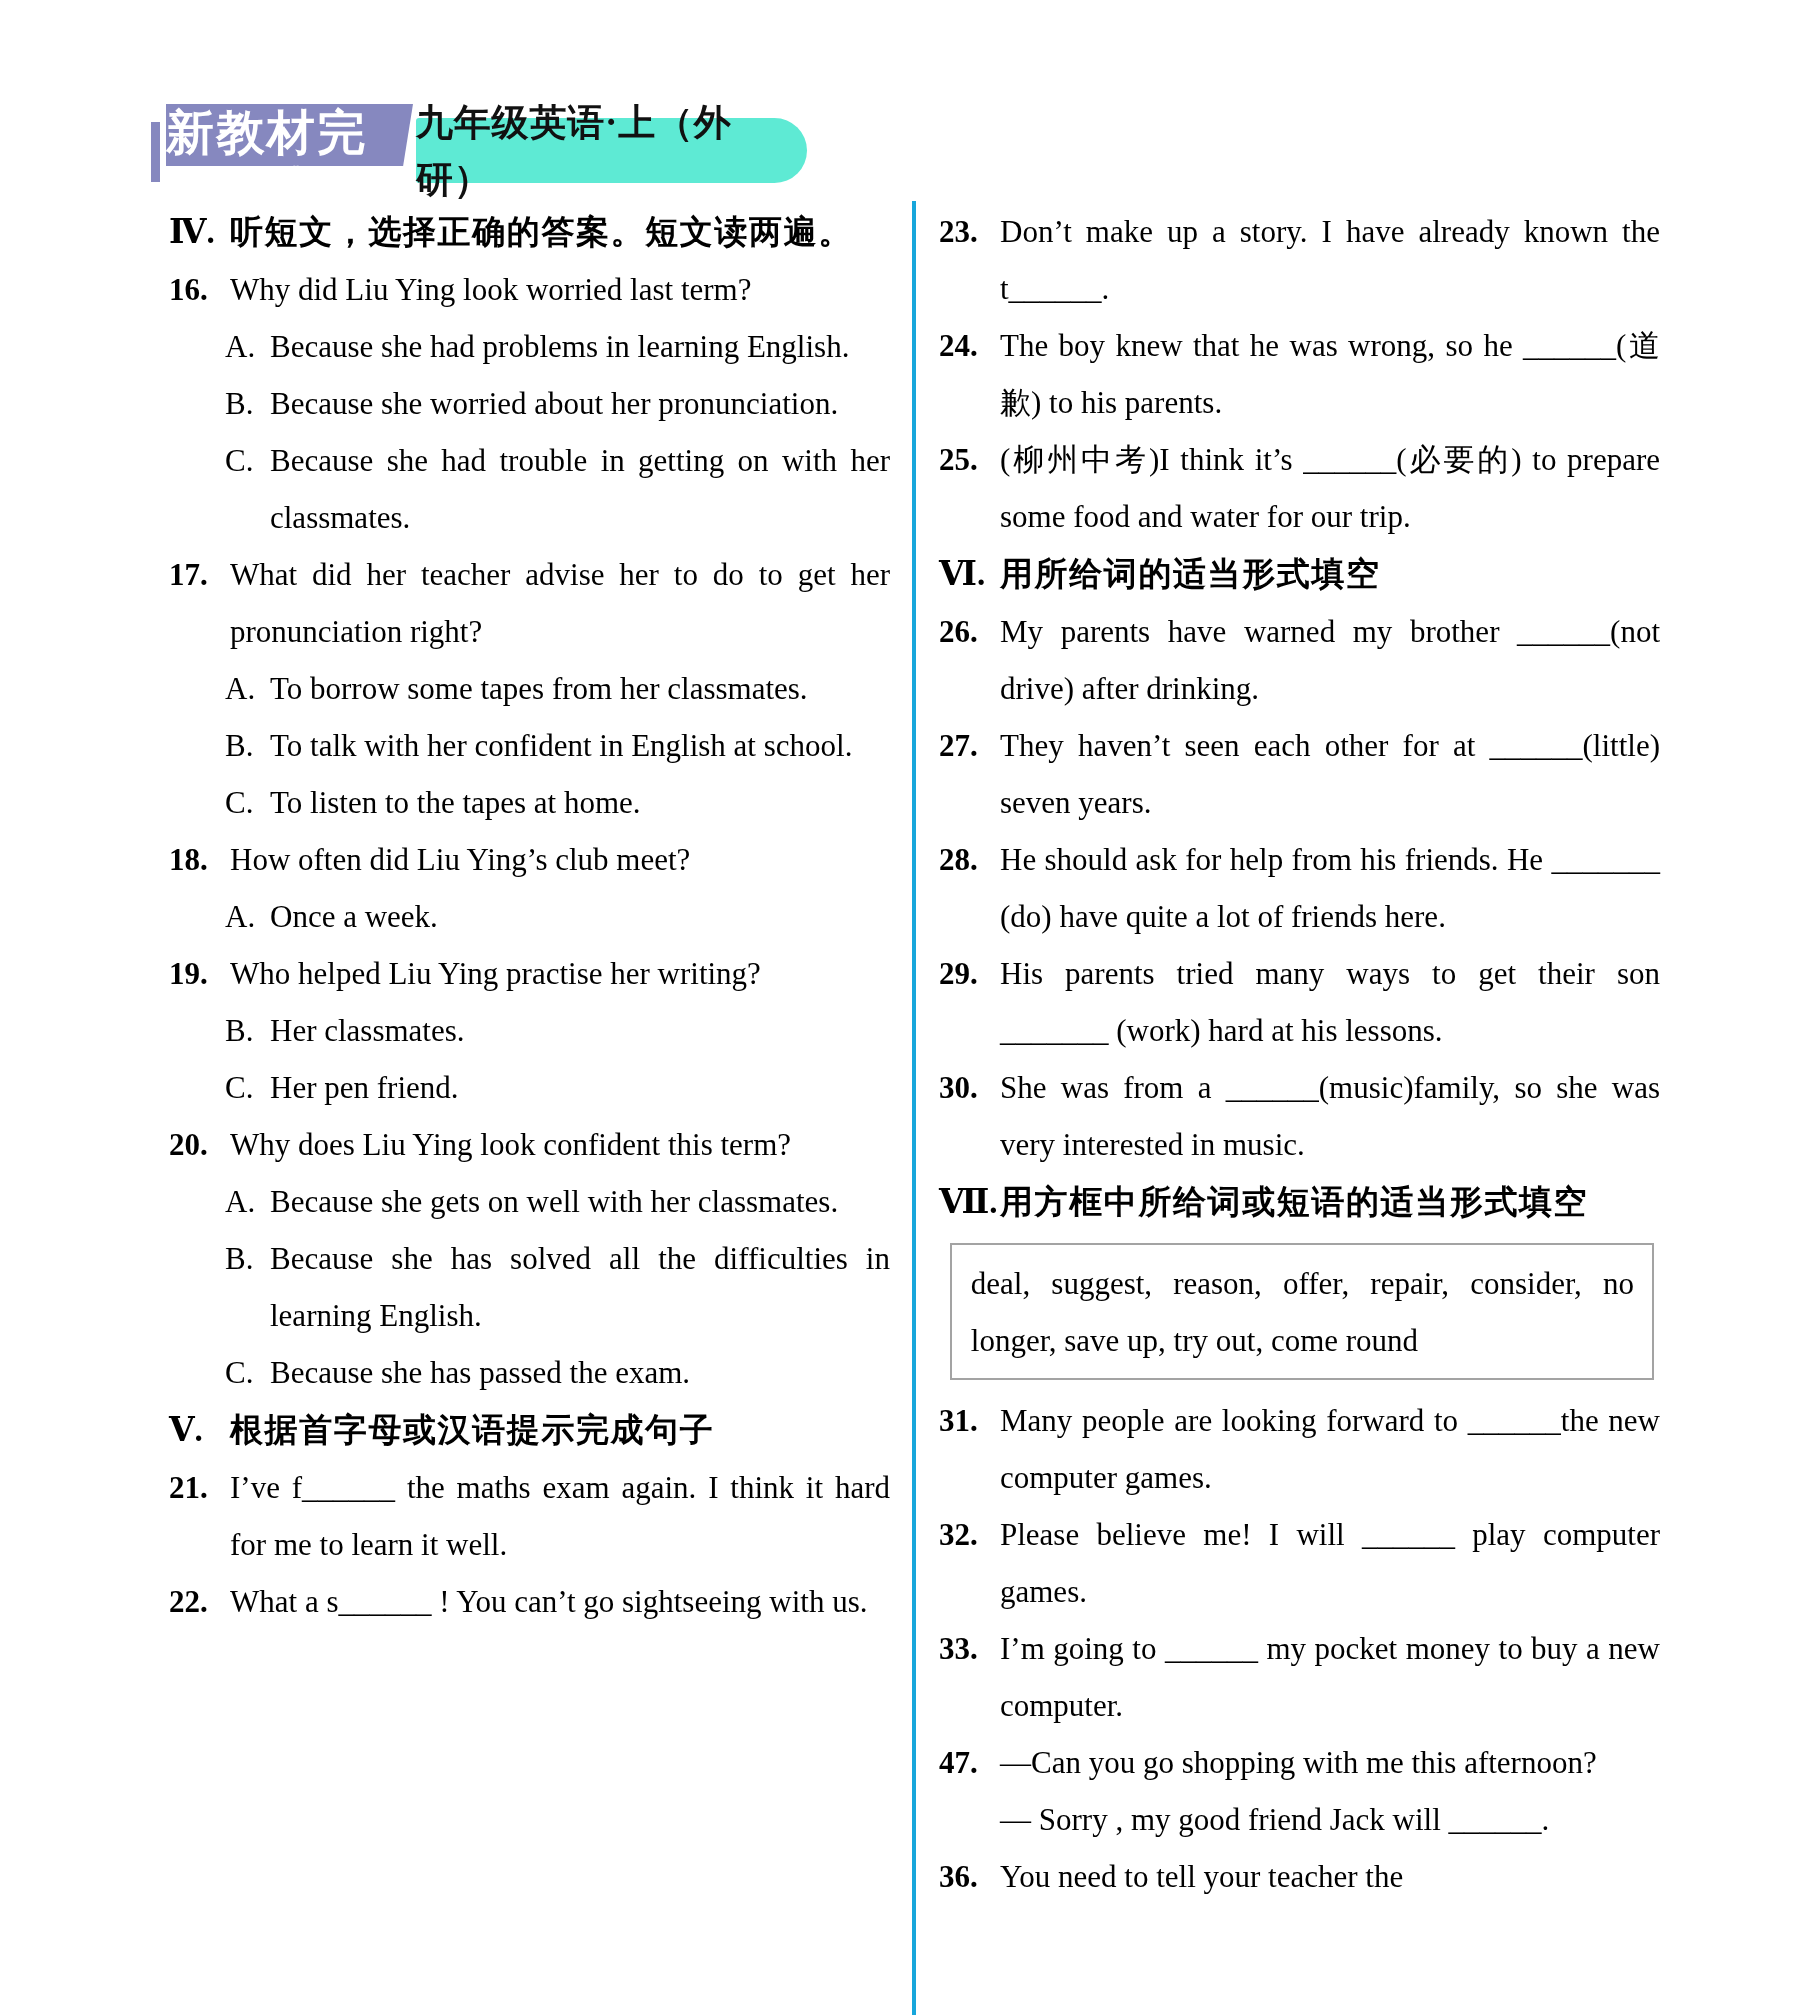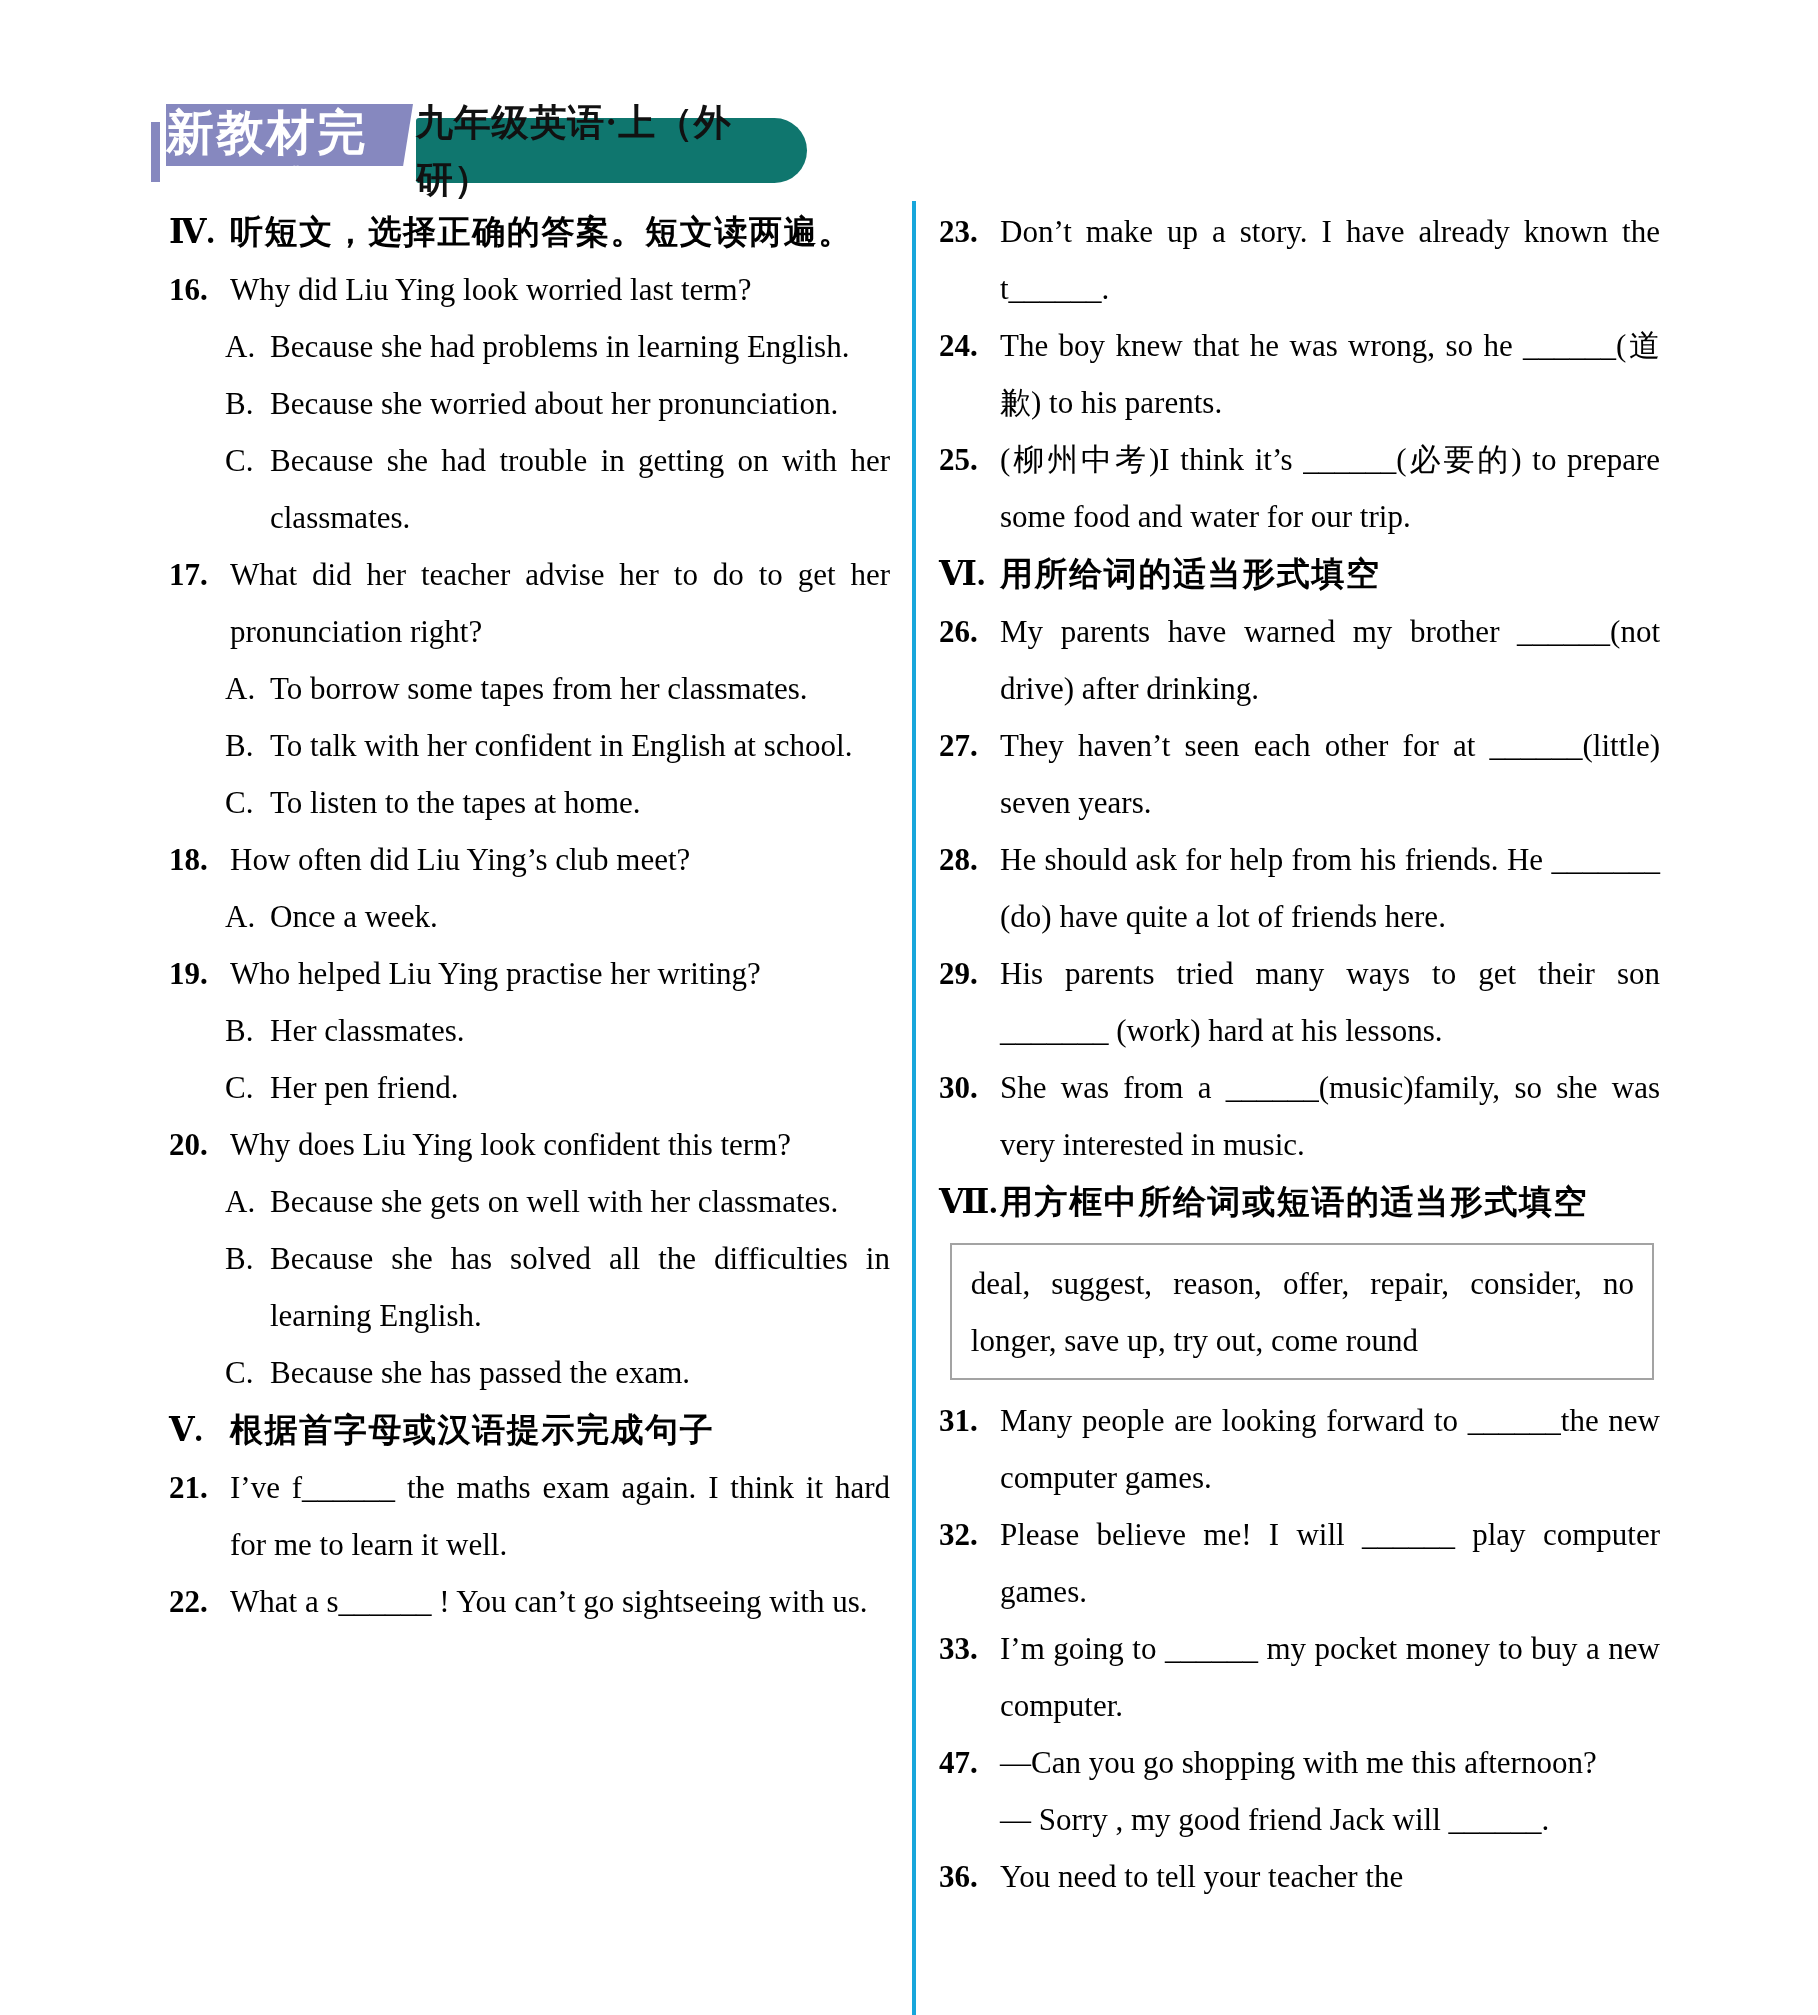--- a/index.html
+++ b/index.html
@@ -4,21 +4,21 @@
 <style>
   html,body{margin:0;padding:0;background:#ffffff;}
   .page{position:relative;width:1818px;height:2532px;background:#ffffff;overflow:hidden;
         font-family:"Liberation Serif","DejaVu Serif",serif;font-size:31px;line-height:57px;color:#000;}
   
   .hdr-stripe{position:absolute;left:151px;top:122px;width:8.9px;height:60px;background:#8688BF;}
   .hdr-badge{position:absolute;left:166px;top:104px;width:247px;height:62px;background:#8688BF;
              color:#fff;display:flex;justify-content:center;
              font-family:"Liberation Sans","DejaVu Sans",sans-serif;font-weight:bold;font-size:48px;
              letter-spacing:2.4px;clip-path:polygon(0 0,100% 0,96% 100%,0 100%);}
-  .hdr-banner{position:absolute;left:416px;top:118px;width:391px;height:65px;background:#0f766e;
+  .hdr-banner{position:absolute;left:416px;top:118px;width:391px;height:65px;background:#5eead4;
               border-radius:3.2px 34px 34px 3.2px;display:flex;align-items:center;justify-content:center;
               font-size:37px;font-weight:bold;letter-spacing:0.8px;color:#111;}
   
   .divider{position:absolute;left:912px;top:201px;width:3.6px;height:2169px;background:#17A6DB;}
   
   .col{position:absolute;top:203px;width:721px;text-align:justify;}
   .col-left{left:169px;}
   .col-right{left:939px;}
   
   .item{padding-left:61px;text-indent:-61px;}

